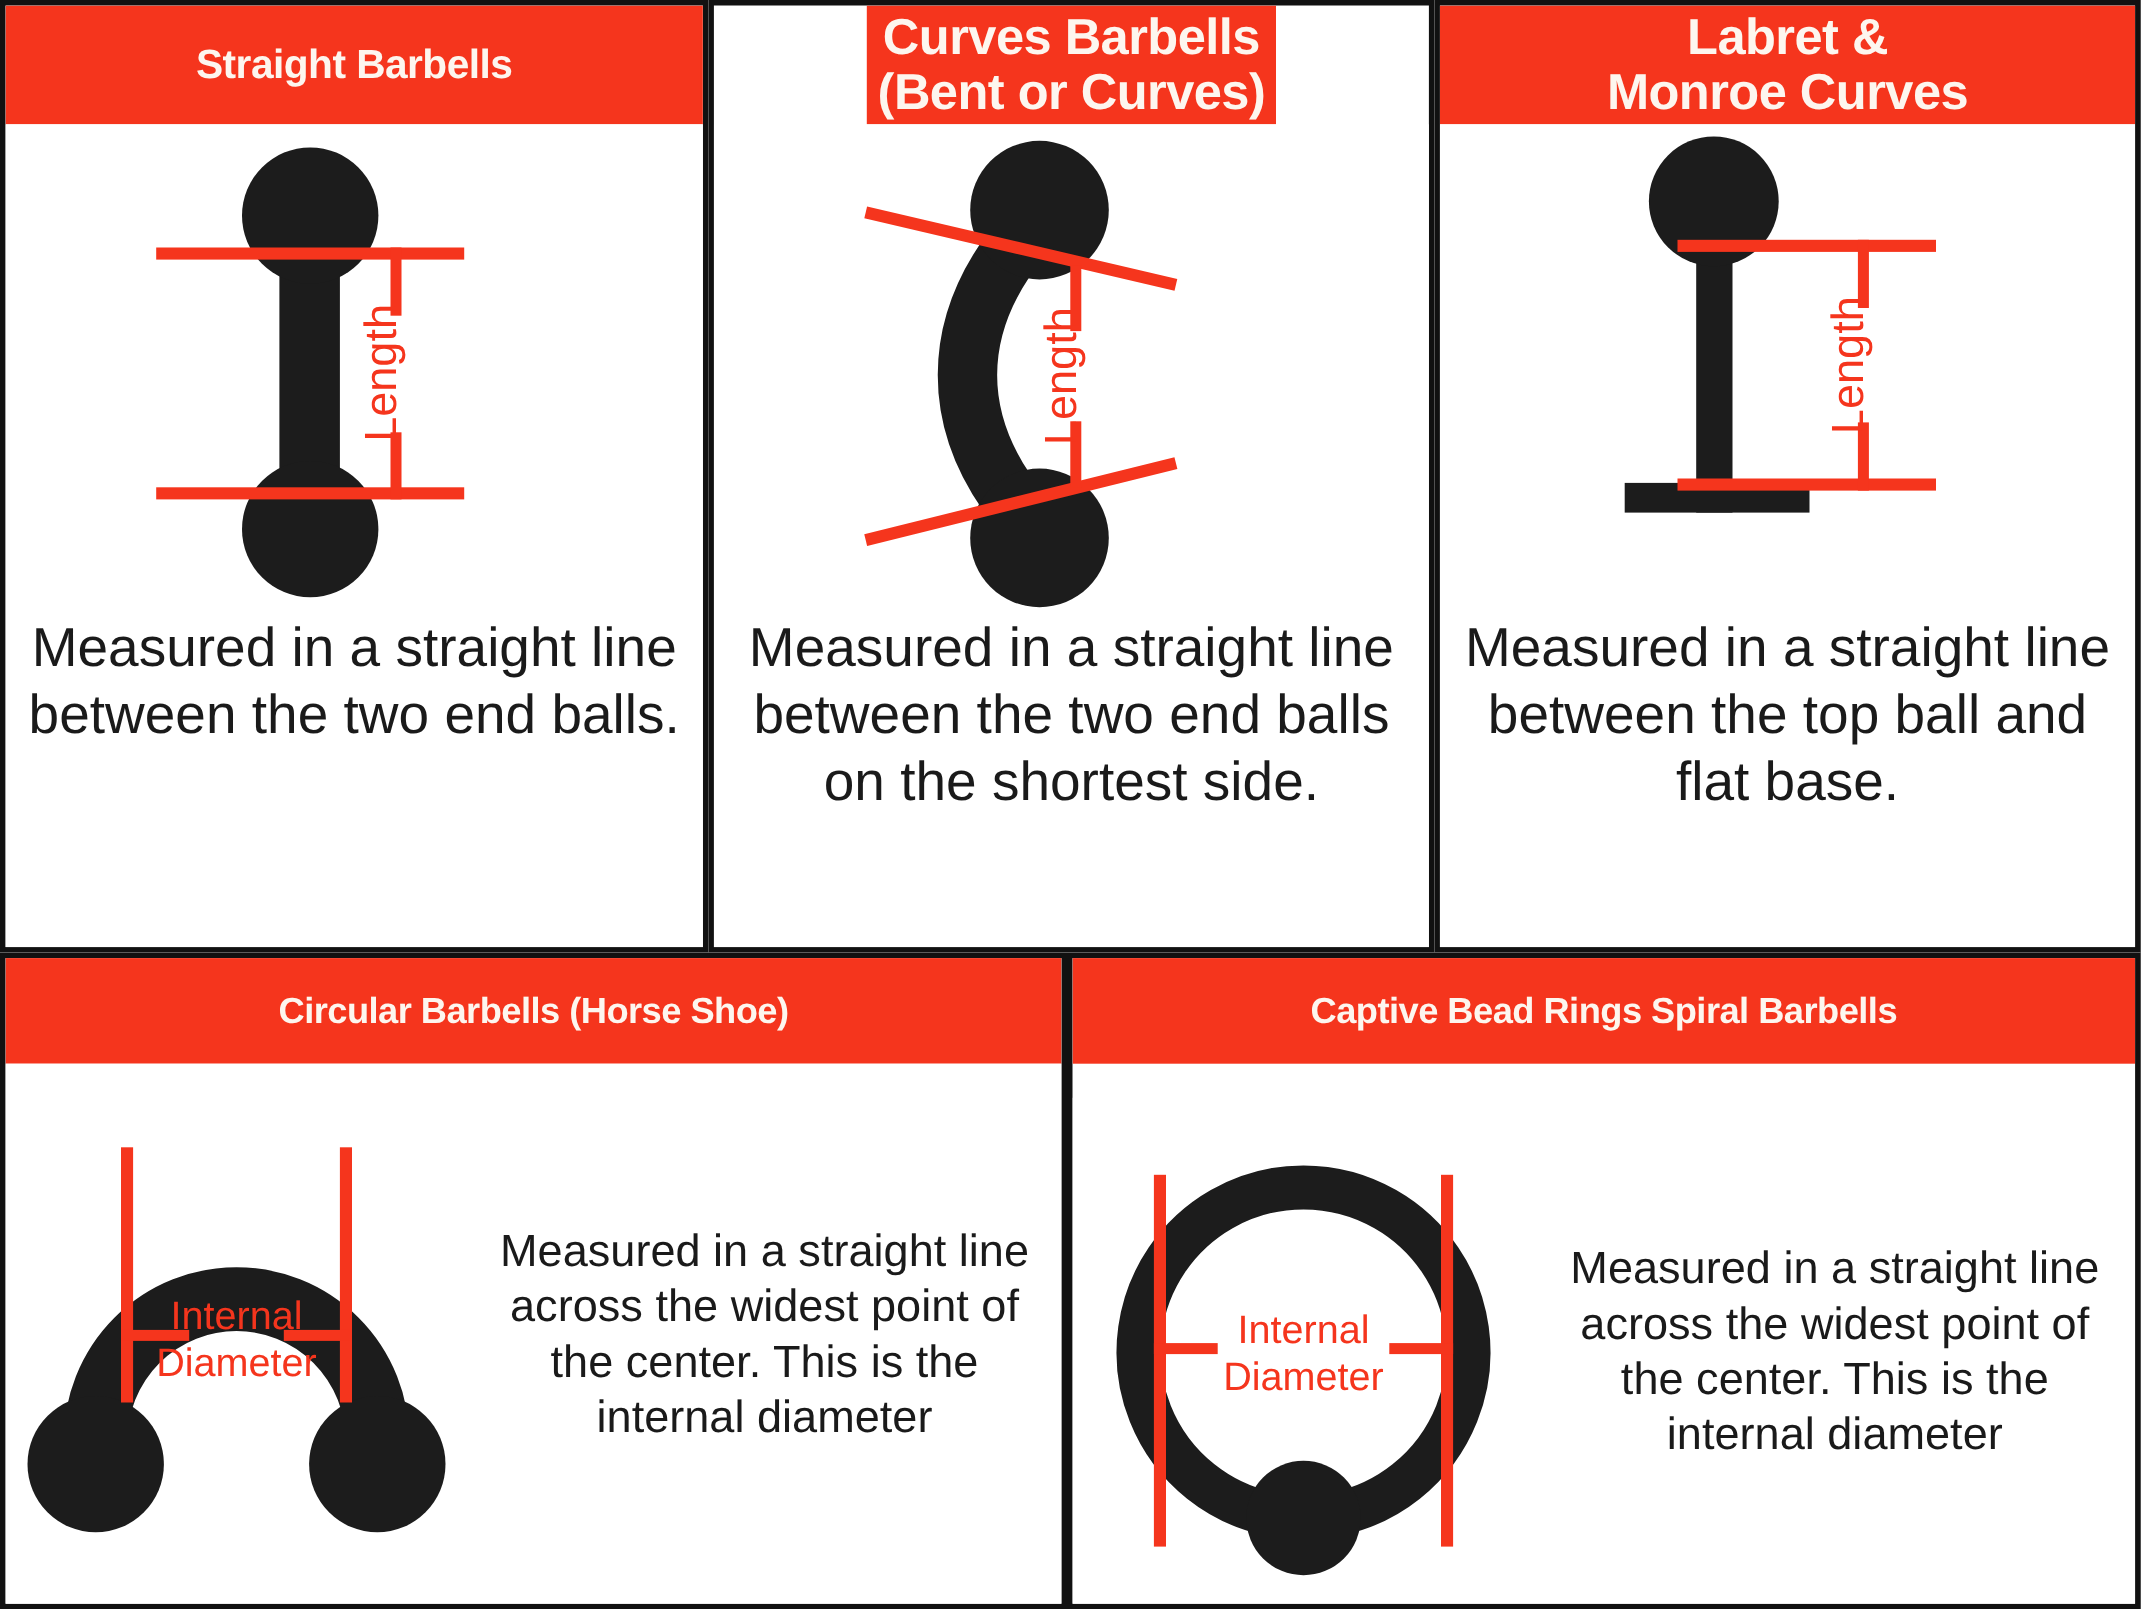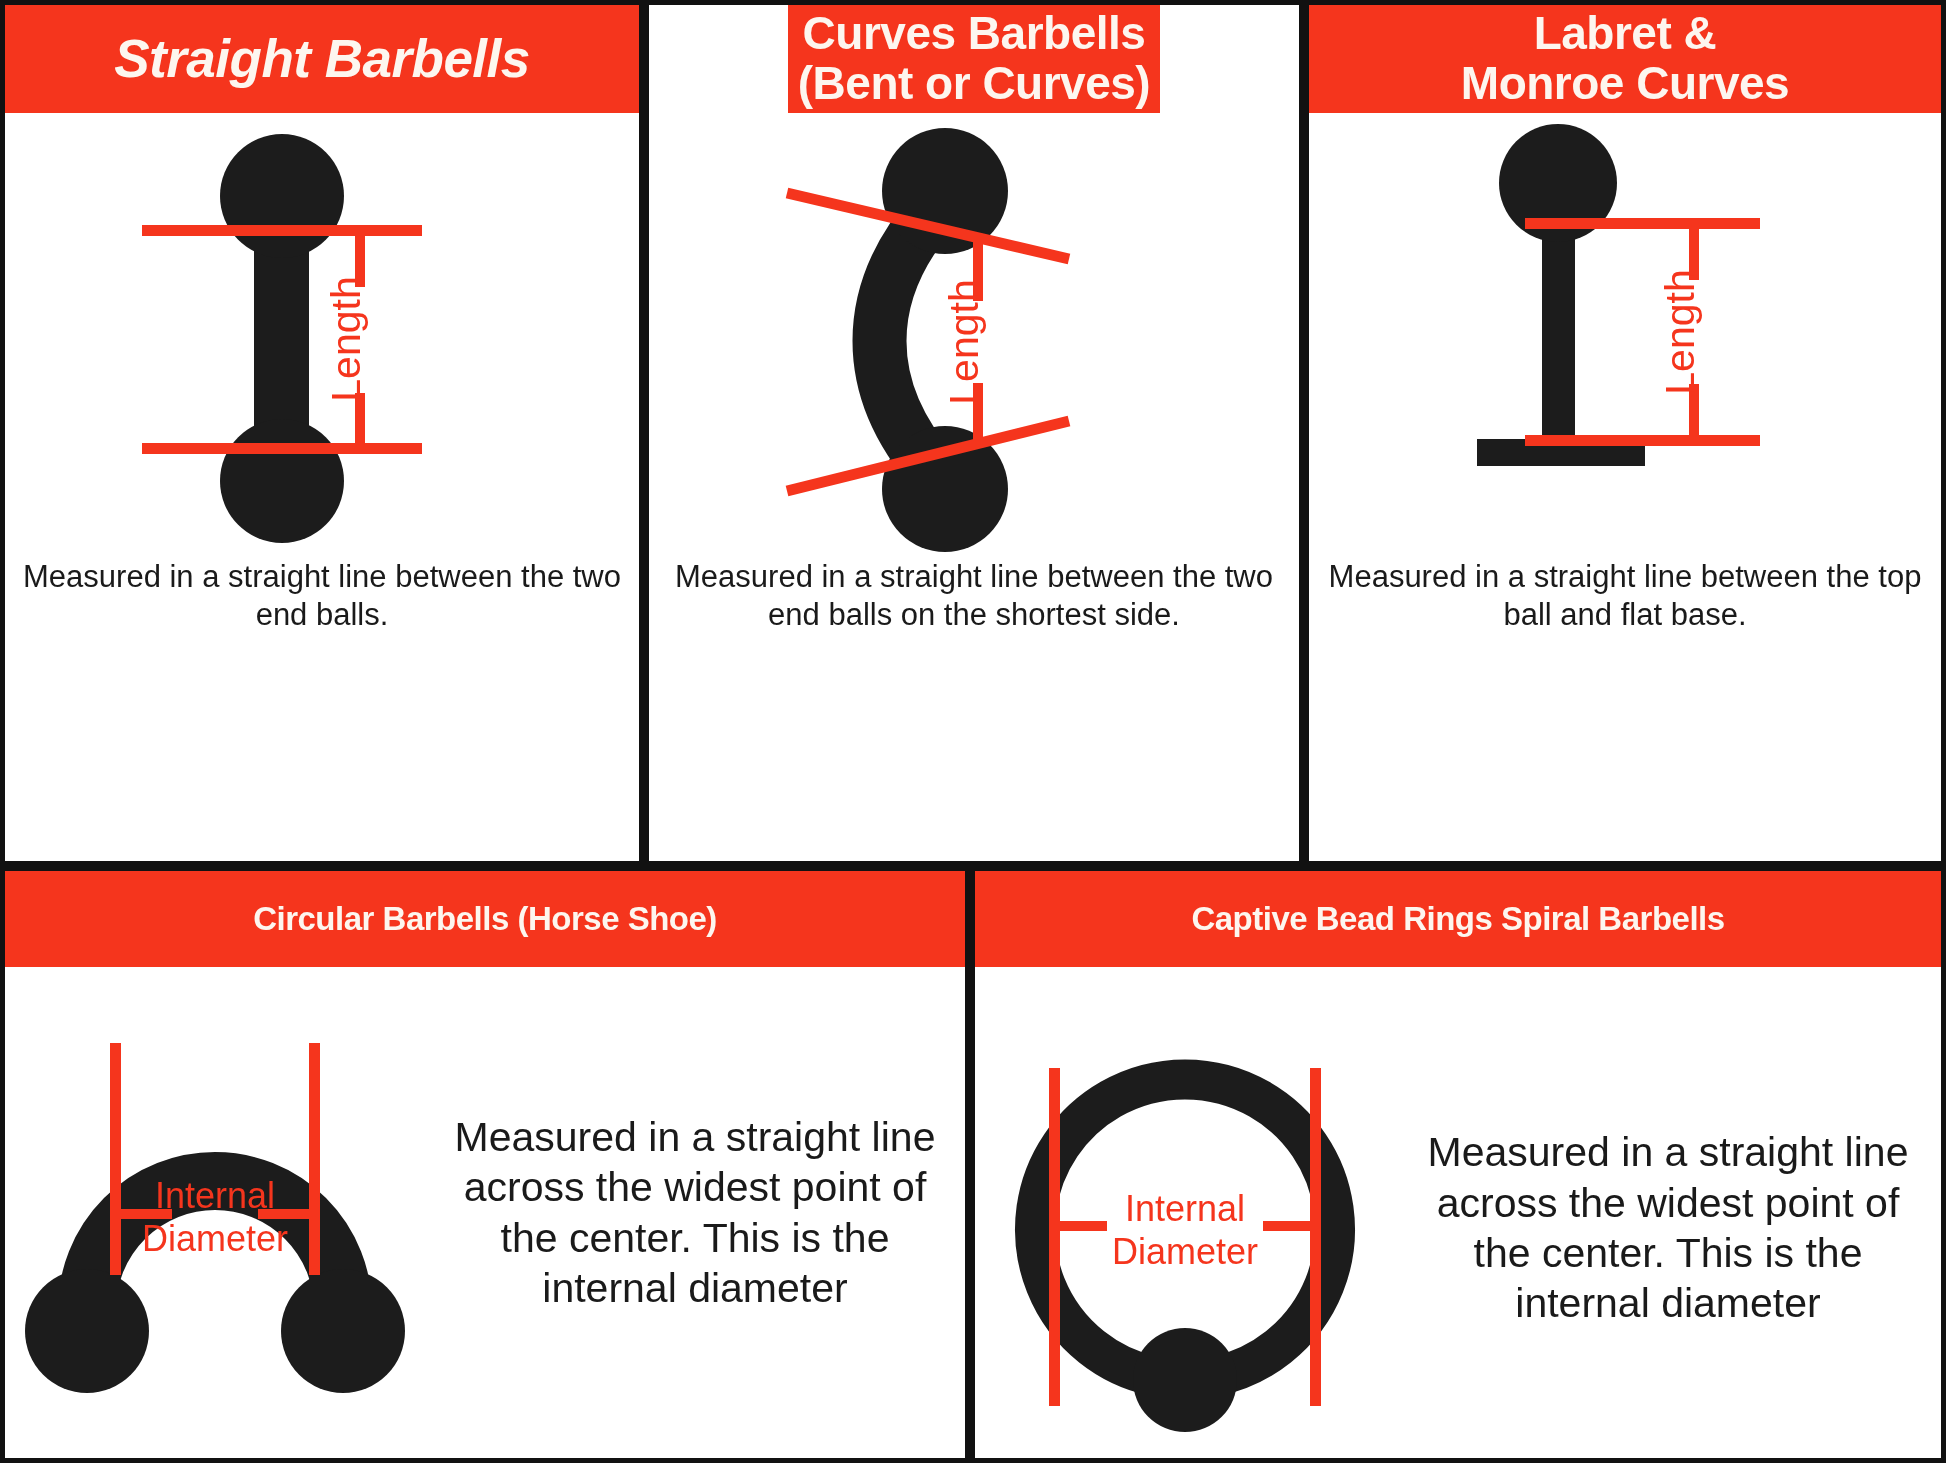--- a/index.html
+++ b/index.html
@@ -65,21 +65,21 @@
     letter-spacing: -0.5px;
     flex: none;
     padding: 0 10px;
   }
   .panel-1 .header-bar,
   .panel-2 .header-bar,
   .panel-3 .header-bar {
     height: 108px;
     font-size: 46px;
   }
-  .panel-1 .header-bar { font-size: 53px; font-style: italic; }
+  .panel-1 .header-bar { font-size: 37px; }
   .panel-4 .header-bar,
   .panel-5 .header-bar {
     height: 96px;
     font-size: 33px;
   }
   .header-bar span { display: block; }
 
   
   .panel-body-vertical {
     flex: 1;
@@ -95,21 +95,21 @@
     align-items: center;
     justify-content: center;
     width: 100%;
   }
   .panel-1 .diagram-area,
   .panel-2 .diagram-area,
   .panel-3 .diagram-area { height: 445px; }
 
   .caption {
     color: #1a1a1a;
-    font-size: 31px;
+    font-size: 50px;
     line-height: 1.22;
     text-align: center;
     padding: 0 8px;
     font-weight: 400;
   }
 
   
   .panel-body-horizontal {
     flex: 1;
     display: flex;

